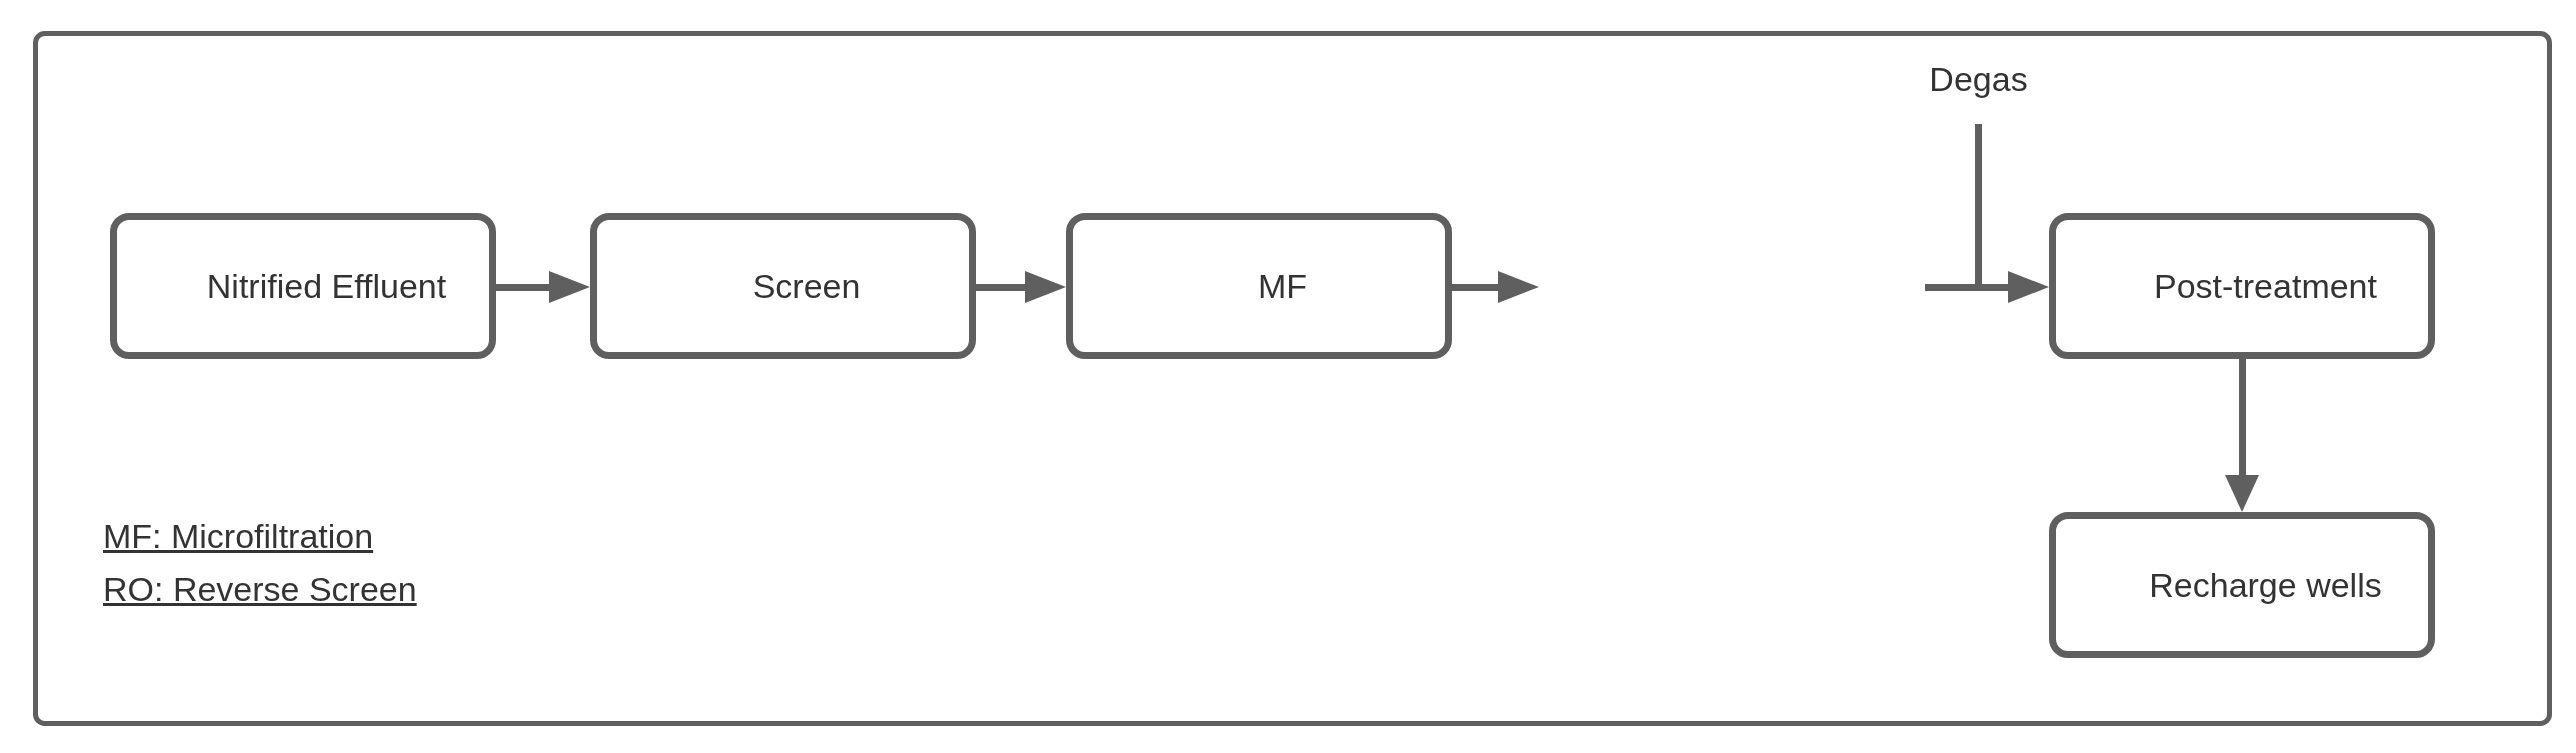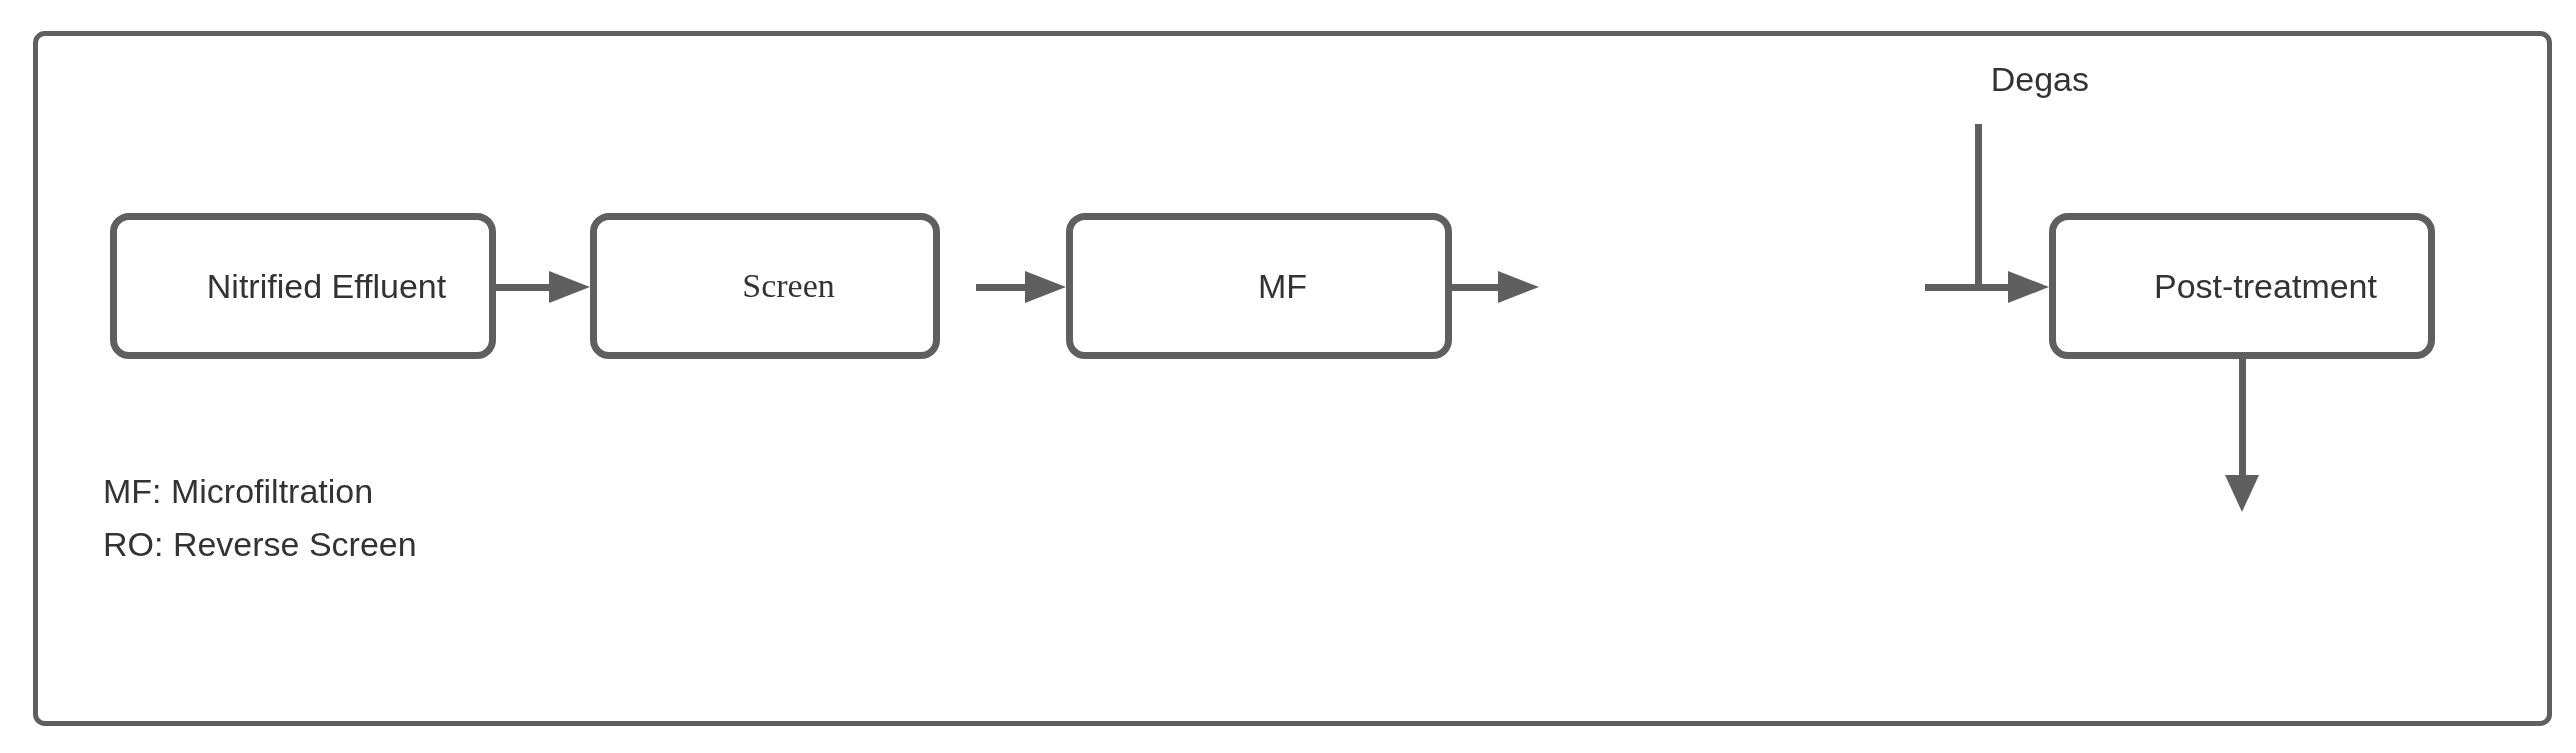--- a/index.html
+++ b/index.html
@@ -63,57 +63,61 @@
     position: absolute;
     width: 0; height: 0;
     border-left: 17px solid transparent;
     border-right: 17px solid transparent;
     border-top: 37px solid var(--stroke);
   }
   .degas-label {
     position: absolute;
     left: 1868px; top: 59px;
     width: 221px;
-    text-align: right;
+    text-align: center;
     font-size: 34px;
     line-height: 1.2;
     color: var(--text);
   }
   .legend {
     position: absolute;
-    left: 103px; top: 465px;
+    left: 103px; top: 510px;
     font-size: 34px;
     line-height: 53px;
     color: var(--text);
+    text-decoration: underline;
   }
 </style>
 </head>
 <body>
 
 <div class="canvas">
 
   <div class="outer-border"></div>
 
   <div class="node" style="left:110px; top:213px; width:386px;">
     <span class="node-label">Nitrified Effluent</span>
   </div>
 
-  <div class="node" style="left:590px; top:213px; width:350px;font-family:Liberation Serif, serif;">
+  <div class="node" style="left:590px; top:213px; width:386px;">
     <span class="node-label">Screen</span>
   </div>
 
   <div class="node" style="left:1066px; top:213px; width:386px;">
     <span class="node-label">MF</span>
   </div>
 
 
   <div class="node" style="left:2049px; top:213px; width:386px;align-items:center;">
     <span class="node-label">Post-treatment</span>
   </div>
 
+  <div class="node" style="left:2049px; top:512px; width:386px;">
+    <span class="node-label">Recharge wells</span>
+  </div>
 
   <div class="hline" style="left:495px; top:284px; width:57px;"></div>
   <div class="arrow-right" style="left:549px; top:271px;"></div>
 
   <div class="hline" style="left:976px; top:284px; width:52px;"></div>
   <div class="arrow-right" style="left:1025px; top:271px;"></div>
 
   <div class="hline" style="left:1451px; top:284px; width:50px;"></div>
   <div class="arrow-right" style="left:1498px; top:271px;"></div>
 

